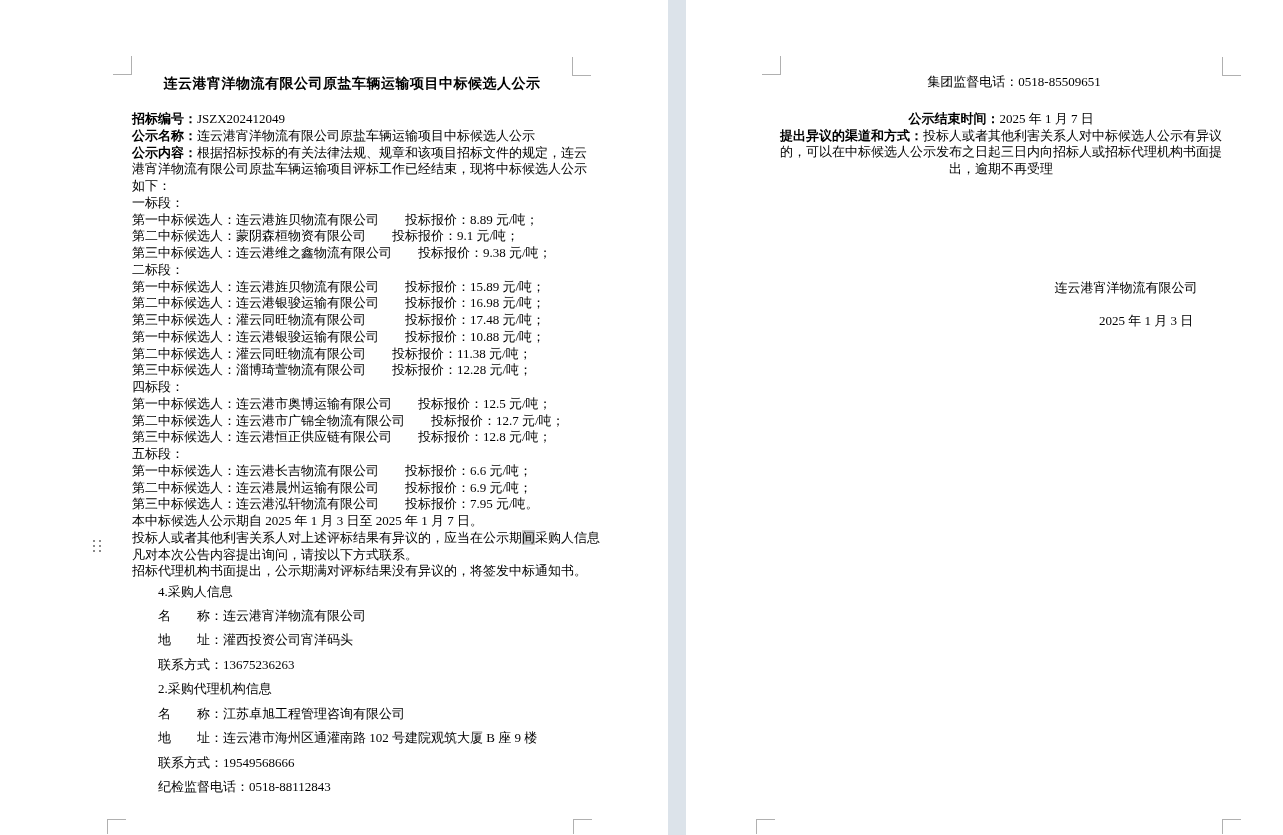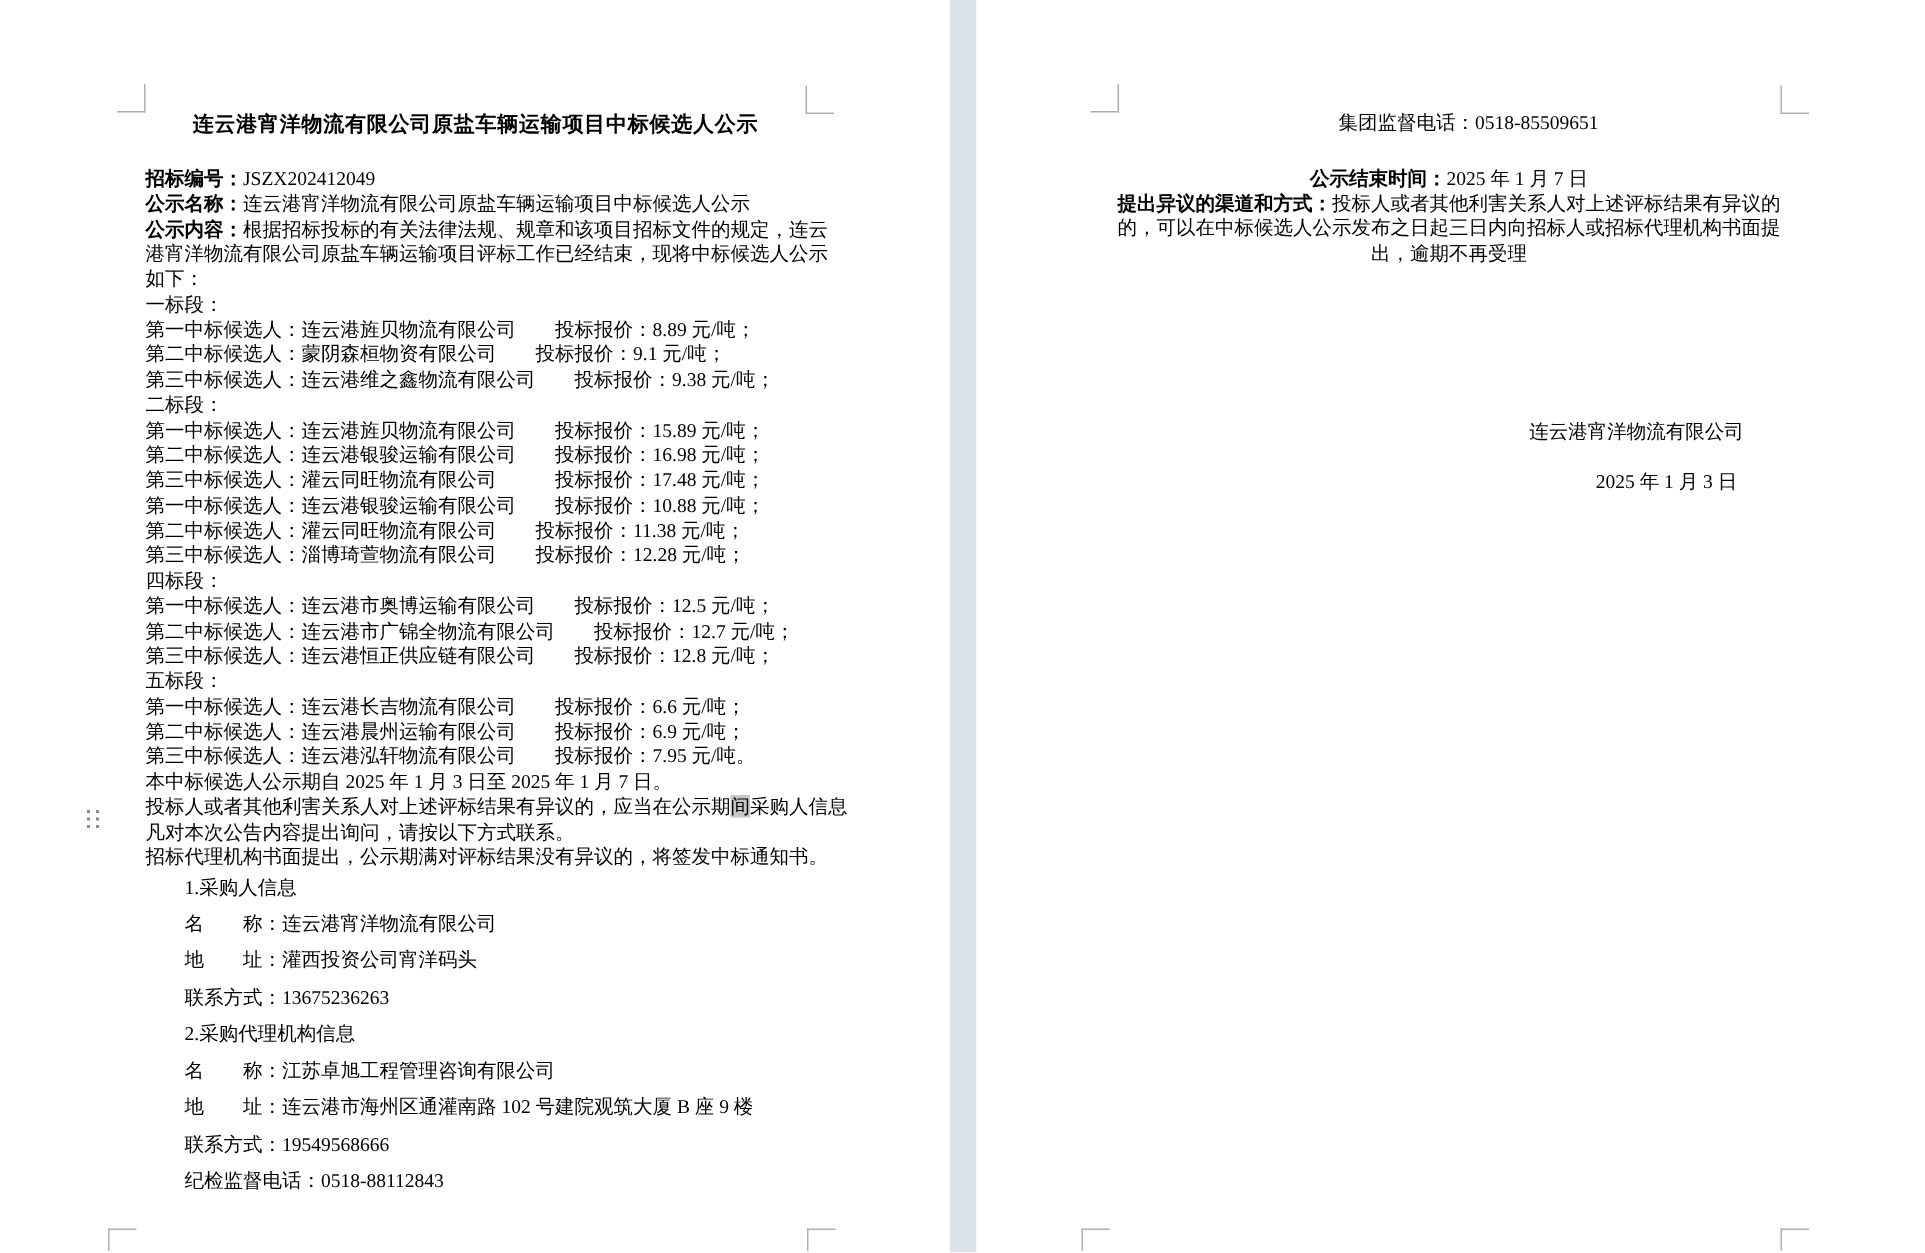--- a/index.html
+++ b/index.html
@@ -2,21 +2,21 @@
 <html><head>
 <meta charset="utf-8">
 <style>
   html,body{margin:0;padding:0;background:#ffffff;}
   .screen{
     width:1283px;height:835px;overflow:hidden;display:flex;
     font-family:"Liberation Serif","DejaVu Serif",serif;
     color:#000;
   }
   .page{position:relative;background:#ffffff;height:835px;flex:0 0 auto;}
-  .page1{width:633px;}
+  .page1{width:633px;margin-left:35px;}
   .gap{width:18px;height:835px;background:#dce3ea;flex:0 0 auto;}
   .page2{width:632px;}
   .content1{padding:74px 96px 0 97px;}
   .content2{padding:74px 96px 0 94px;text-align:center;}
   .title{
     font-size:14px;font-weight:bold;text-align:center;
     line-height:20px;margin-bottom:17px;letter-spacing:.5px;
   }
   .line{font-size:13px;line-height:16.75px;white-space:nowrap;}
   .b{font-weight:bold;}
@@ -90,21 +90,21 @@
       <div class="line">五标段：</div>
       <div class="line">第一中标候选人：连云港长吉物流有限公司　　投标报价：6.6 元/吨；</div>
       <div class="line">第二中标候选人：连云港晨州运输有限公司　　投标报价：6.9 元/吨；</div>
       <div class="line">第三中标候选人：连云港泓轩物流有限公司　　投标报价：7.95 元/吨。</div>
 
       <div class="line">本中标候选人公示期自 2025 年 1 月 3 日至 2025 年 1 月 7 日。</div>
       <div class="line"><span>投标人或者其他利害关系人对上述评标结果有异议的，应当在公示期</span><span class="hl">间</span><span>采购人信息</span></div>
       <div class="line">凡对本次公告内容提出询问，请按以下方式联系。</div>
       <div class="line">招标代理机构书面提出，公示期满对评标结果没有异议的，将签发中标通知书。</div>
 
-      <div class="contact indent first">1.采购人信息</div>
+      <div class="contact indent first">4.采购人信息</div>
       <div class="contact indent">名　　称：连云港宵洋物流有限公司</div>
       <div class="contact indent">地　　址：灌西投资公司宵洋码头</div>
       <div class="contact indent">联系方式：13675236263</div>
       <div class="contact indent">2.采购代理机构信息</div>
       <div class="contact indent">名　　称：江苏卓旭工程管理咨询有限公司</div>
       <div class="contact indent">地　　址：连云港市海州区通灌南路 102 号建院观筑大厦 B 座 9 楼</div>
       <div class="contact indent">联系方式：19549568666</div>
       <div class="contact indent">纪检监督电话：0518-88112843</div>
     </div>
   </div>
@@ -114,21 +114,21 @@
   <div class="page page2">
     <div class="mark mark-tl p2-tl"></div>
     <div class="mark mark-tr p2-tr"></div>
     <div class="mark mark-bl p2-bl"></div>
     <div class="mark mark-br p2-br"></div>
 
     <div class="content2">
       <div class="line indent">集团监督电话：0518-85509651</div>
 
       <div class="line mt-blank"><span class="b">公示结束时间：</span><span>2025 年 1 月 7 日</span></div>
-      <div class="line"><span class="b">提出异议的渠道和方式：</span><span>投标人或者其他利害关系人对上述评标结果有异议的</span></div>
+      <div class="line"><span class="b">提出异议的渠道和方式：</span><span>投标人或者其他利害关系人对中标候选人公示有异议</span></div>
       <div class="line">的，可以在中标候选人公示发布之日起三日内向招标人或招标代理机构书面提</div>
       <div class="line">出，逾期不再受理</div>
 
       <div class="sig-block">
         <div class="sig-company">连云港宵洋物流有限公司</div>
         <div class="sig-date">2025 年 1 月 3 日</div>
       </div>
     </div>
   </div>
 

